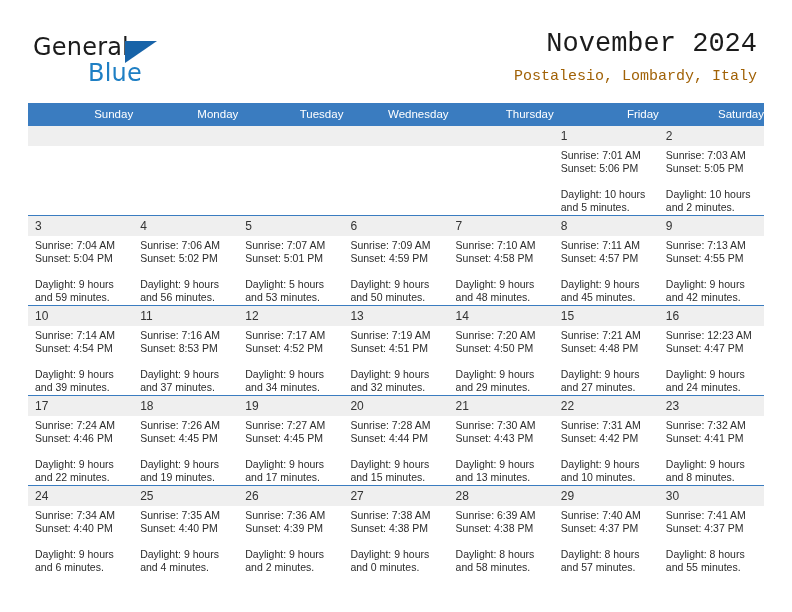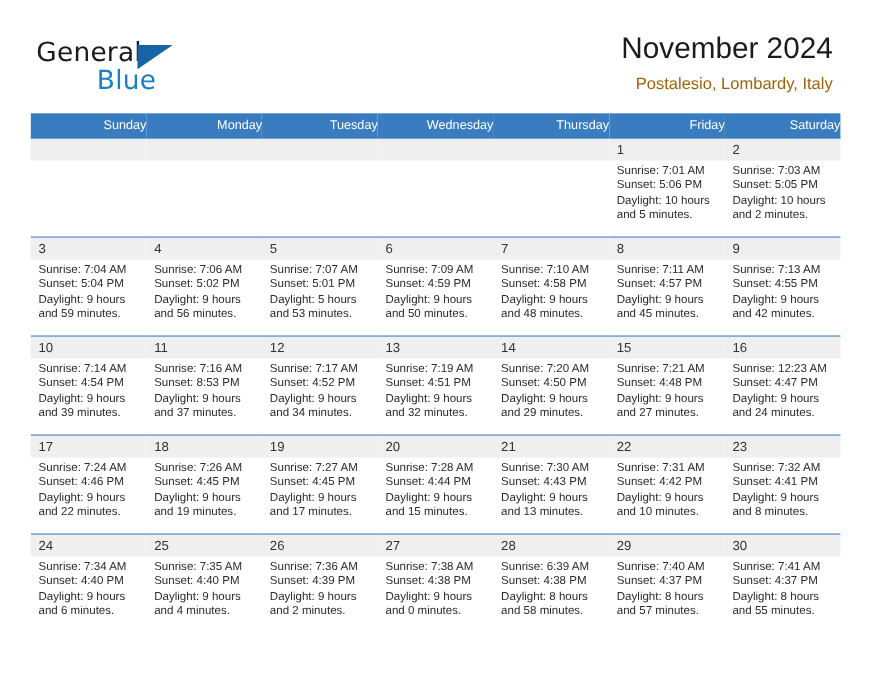--- a/index.html
+++ b/index.html
@@ -64,20 +64,21 @@
     height: 0;
     border-left: 32px solid #1763a8;
     border-bottom: 22px solid transparent;
   }
 
   .title-block {
     position: absolute;
     right: 35px;
     top: 28px;
     text-align: right;
+    font-family: Liberation Mono, monospace;
   }
   .cal-title {
     font-size: 27px;
     color: #1b1b1b;
     line-height: 32px;
     white-space: nowrap;
     font-weight: 400;
   }
   .cal-subtitle {
     margin-top: 8px;
@@ -128,20 +129,21 @@
     padding: 3px 6px 0 7px;
     font-size: 10.5px;
     line-height: 13.4px;
     color: #2b2b2b;
   }
   .details div {
     white-space: nowrap;
   }
   .details .wrap {
     white-space: normal;
+    margin-top: 12px;
   }
 </style>
 </head>
 <body>
 
 <div class="page">
 
   <div class="header">
     <div class="brand">
       <span class="brand-general">General</span>

